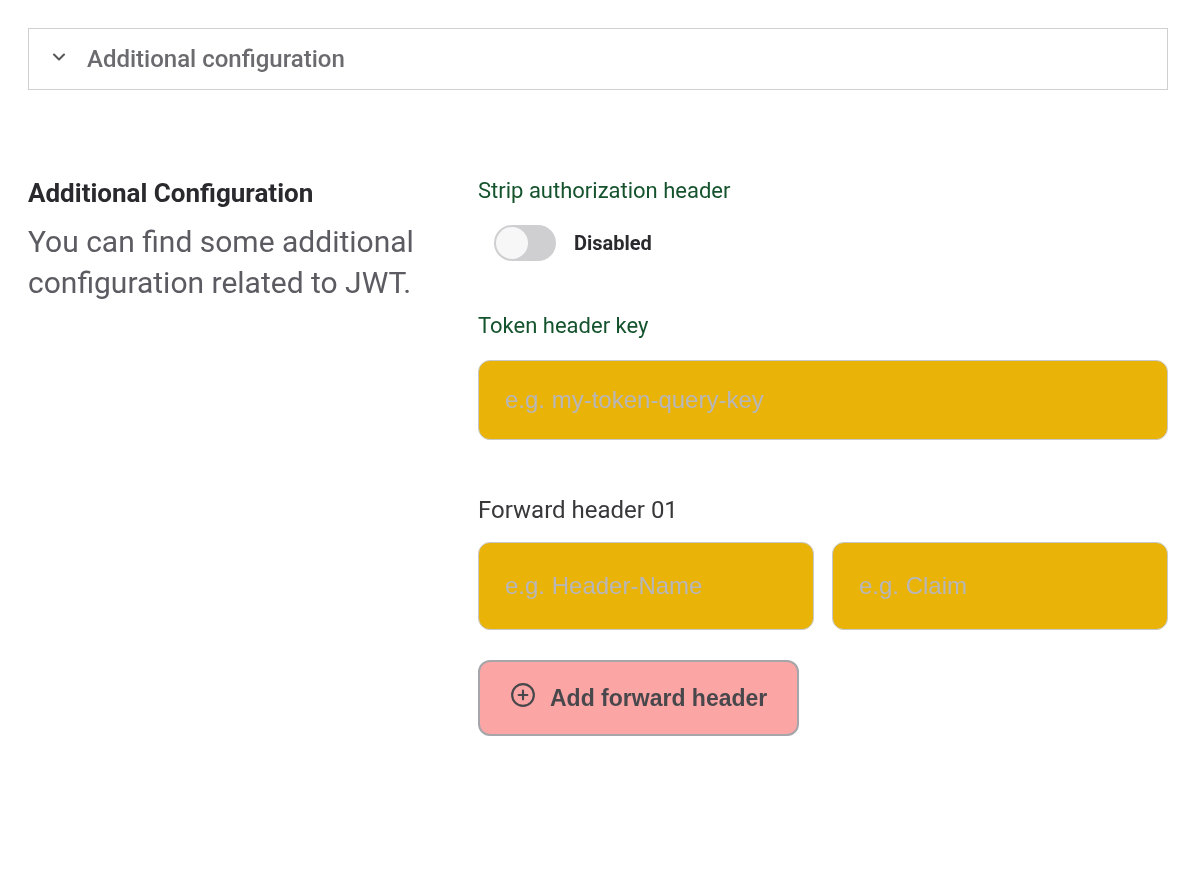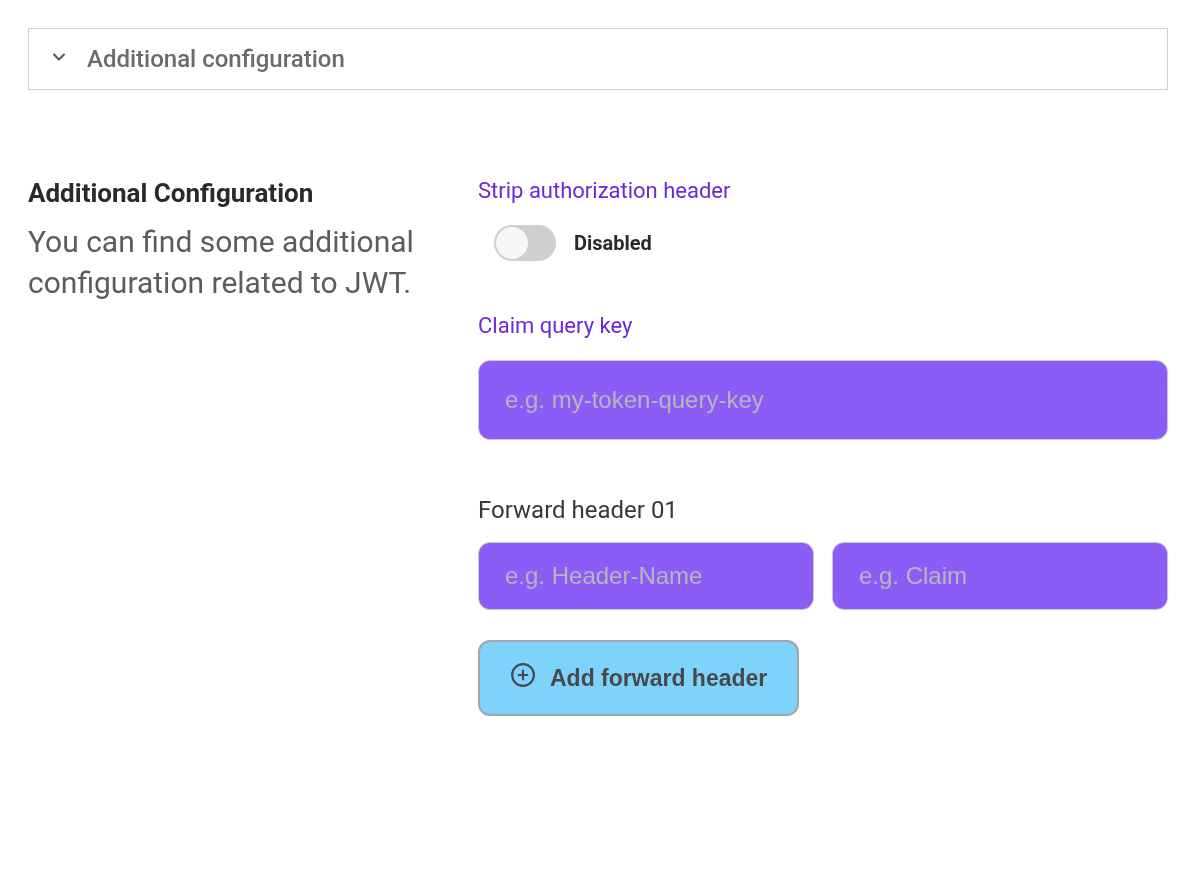--- a/index.html
+++ b/index.html
@@ -53,21 +53,21 @@
       font-weight: 400;
     }
     .right-col {
       flex: 1;
     }
     .field-group {
       margin-bottom: 52px;
     }
     .field-label {
       font-size: 22px;
-      color: #6d28d9;
+      color: #14532d;
       margin-bottom: 22px;
       display: block;
     }
     .field-label-dark {
       font-size: 24px;
       color: #38383b;
       margin-bottom: 18px;
       display: block;
     }
     .toggle-row {
@@ -100,42 +100,42 @@
       color: #2a2a2e;
     }
     .text-input {
       width: 100%;
       height: 80px;
       border: 1px solid #c8c8cc;
       border-radius: 12px;
       font-size: 24px;
       padding: 0 26px;
       color: #2a2a2e;
-      background: #8b5cf6;
+      background: #eab308;
       outline: none;
     }
     .text-input::placeholder {
       color: #b7b7bb;
     }
     .forward-row {
       display: flex;
       gap: 18px;
     }
     .forward-row .text-input {
       flex: 1;
-      height: 68px;
+      height: 88px;
     }
     .add-btn {
       display: inline-flex;
       align-items: center;
       gap: 14px;
       border: 2px solid #a5a5aa;
       border-radius: 12px;
       padding: 20px 30px;
-      background: #7dd3fc;
+      background: #fca5a5;
       cursor: pointer;
       margin-top: 30px;
       font-size: 23px;
       font-weight: 700;
       color: #48484c;
     }
     .add-btn .plus-icon {
       flex-shrink: 0;
       color: #48484c;
     }
@@ -170,21 +170,21 @@
       <span class="field-label">Strip authorization header</span>
       <div class="toggle-row">
         <div class="toggle-switch">
           <div class="toggle-knob"></div>
         </div>
         <span class="toggle-label">Disabled</span>
       </div>
     </div>
 
     <div class="field-group token-group">
-      <span class="field-label">Claim query key</span>
+      <span class="field-label">Token header key</span>
       <input class="text-input" type="text" placeholder="e.g. my-token-query-key" style="">
     </div>
 
     <div class="field-group forward-group">
       <span class="field-label-dark">Forward header 01</span>
       <div class="forward-row">
         <input class="text-input" type="text" placeholder="e.g. Header-Name" style="">
         <input class="text-input" type="text" placeholder="e.g. Claim" style="">
       </div>
       <button class="add-btn">

